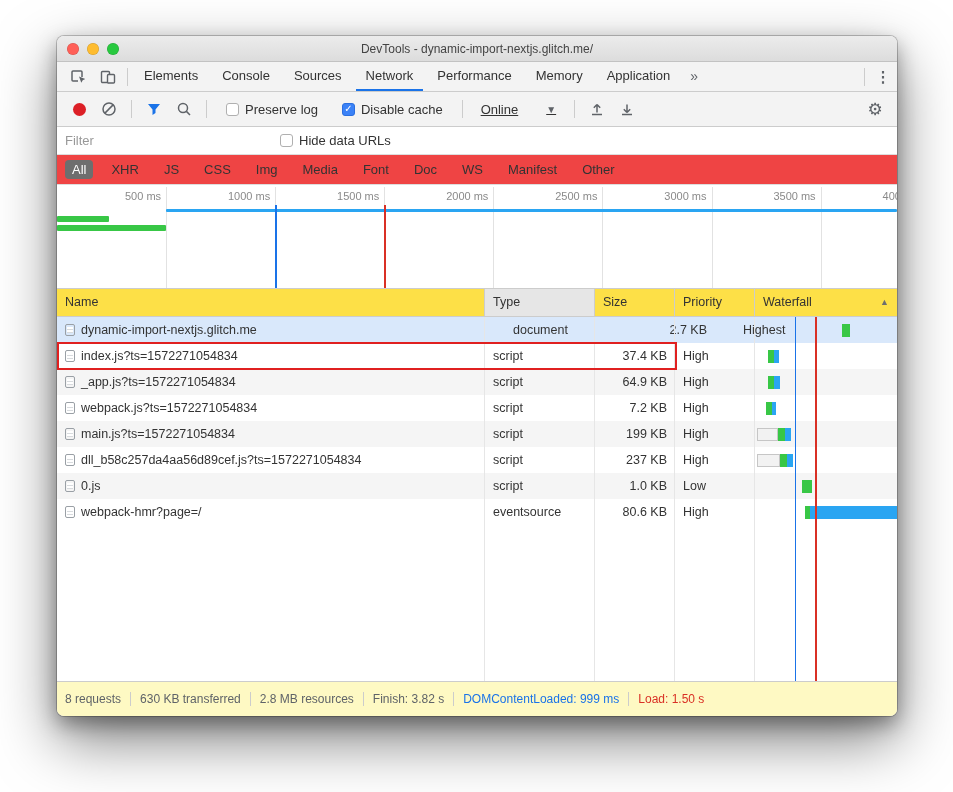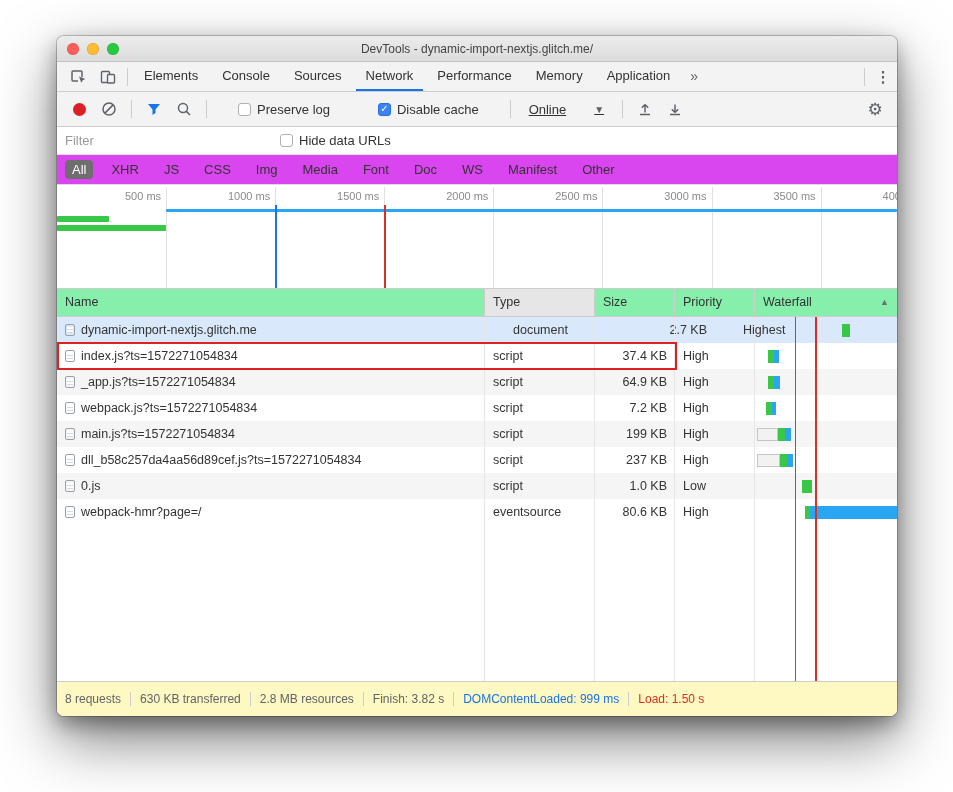--- a/index.html
+++ b/index.html
@@ -44,57 +44,57 @@
   .tab-spacer { flex: 1; }
   .kebab { width: 28px; display: flex; align-items: center; justify-content: center; color: #5f6368; font-size: 15px; font-weight: bold; cursor: pointer; }
   
   .toolbar {
     height: 35px; flex: none;
     background: #f3f3f3; border-bottom: 1px solid #ccc;
     display: flex; align-items: center; padding: 0 10px; gap: 6px;
   }
   .icon-btn { width: 24px; height: 24px; display: flex; align-items: center; justify-content: center; cursor: pointer; flex: none; }
   .record-dot { width: 13px; height: 13px; border-radius: 50%; background: #dc1f26; }
-  .chk { display: flex; align-items: center; gap: 6px; font-size: 13px; color: #333; margin: 0 21px; cursor: pointer; white-space: nowrap; }
+  .chk { display: flex; align-items: center; gap: 6px; font-size: 13px; color: #333; margin: 0 9px; cursor: pointer; white-space: nowrap; }
   .box { width: 13px; height: 13px; border-radius: 3px; background: #fff; border: 1px solid #b0b0b0; display: flex; align-items: center; justify-content: center; flex: none; }
   .box.checked { background: #3b82f7; border-color: #2a6fe0; color: #fff; font-size: 10px; line-height: 1; }
   .dropdown { display: flex; align-items: center; font-size: 13px; color: #333; margin: 0 8px; cursor: pointer; white-space: nowrap; text-decoration: underline; }
   .dd-arrow { color: #5f6368; font-size: 10px; margin-left: 28px; }
   .spacer { flex: 1; }
   .gear { font-size: 17px; color: #5f6368; }
   
   .filterrow {
     height: 28px; flex: none; background: #fff; border-bottom: 1px solid #ddd;
     display: flex; align-items: center; padding: 0 8px;
   }
   .filter-input { border: none; outline: none; font-size: 13px; width: 160px; color: #333; background: transparent; font-family: "Liberation Sans", sans-serif; }
   .filter-input::placeholder { color: #999; }
   .hide-urls { margin-left: 55px; }
   
   .pillsrow {
-    height: 30px; flex: none; background: #d946ef; border-bottom: 1px solid #ddd;
+    height: 30px; flex: none; background: #ef4444; border-bottom: 1px solid #ddd;
     display: flex; align-items: center; padding: 0 8px; gap: 11px;
   }
   .pill { font-size: 13px; color: #333; padding: 2px 7px; border-radius: 4px; cursor: pointer; white-space: nowrap; }
   .pill.active { background: #6e6e6e; color: #fff; }
   
   .overview { height: 104px; flex: none; position: relative; background: #fff; border-bottom: 1px solid #ccc; overflow: hidden; }
   .ov-grid { position: absolute; top: 2px; bottom: 0; width: 1px; background: #e2e2e2; }
   .ov-label { position: absolute; top: 5px; font-size: 11px; color: #8a8a8a; transform: translateX(calc(-100% - 5px)); white-space: nowrap; padding-left: 33px; }
   .ov-bar { position: absolute; border-radius: 1px; }
   .ov-bar.green { background: #38c746; }
   .ov-bar.blue { background: #2aa5f2; }
   .ov-vline { position: absolute; top: 20px; bottom: 0; width: 2px; }
   .ov-vline.blue { background: #1a73e8; }
   .ov-vline.red { background: #d93025; }
   
   :root { --c1: 428px; --c2: 110px; --c3: 80px; --c4: 80px; --c5: 142px; }
   .table-area { flex: 1; position: relative; display: flex; flex-direction: column; overflow: hidden; }
   .grid-cols { display: grid; grid-template-columns: var(--c1) var(--c2) var(--c3) var(--c4) var(--c5); }
-  .thead { height: 28px; flex: none; background: #86efac; border-bottom: 1px solid #ccc; }
+  .thead { height: 28px; flex: none; background: #fde047; border-bottom: 1px solid #ccc; }
   .th { font-size: 12.5px; color: #333; line-height: 27px; padding: 0 8px; border-right: 1px solid #ccc; white-space: nowrap; overflow: hidden; cursor: pointer; }
   .th.hl { background: #e6e6e6; }
   .th.wf-h { display: flex; align-items: center; justify-content: space-between; border-right: none; }
   .sort { font-size: 9px; color: #6e6e6e; }
   .rows { flex: none; }
   .row { height: 26px; cursor: pointer; }
   .row:nth-child(odd) { background: #f5f5f5; }
   .row.selected { background: #d9e8fb; gap: 20px; }
   .cell { font-size: 12.5px; color: #333; line-height: 26px; padding: 0 8px; white-space: nowrap; overflow: hidden; }
   .cell.namec { display: flex; align-items: center; gap: 6px; }

